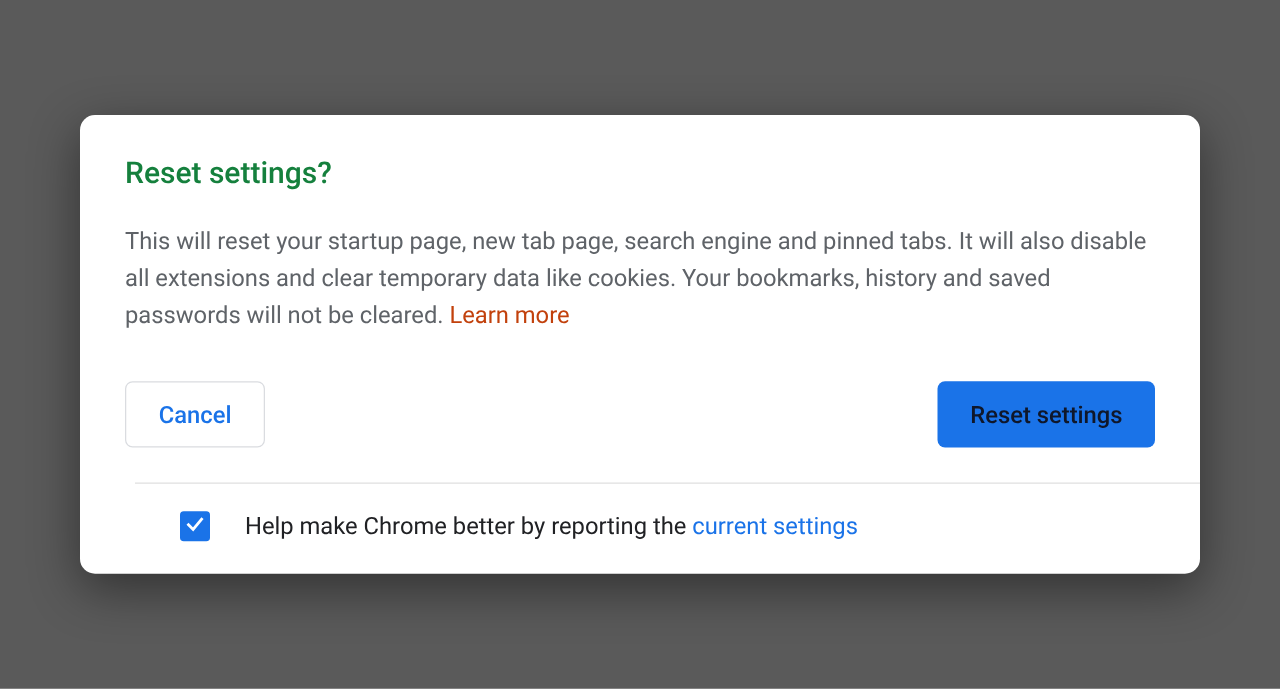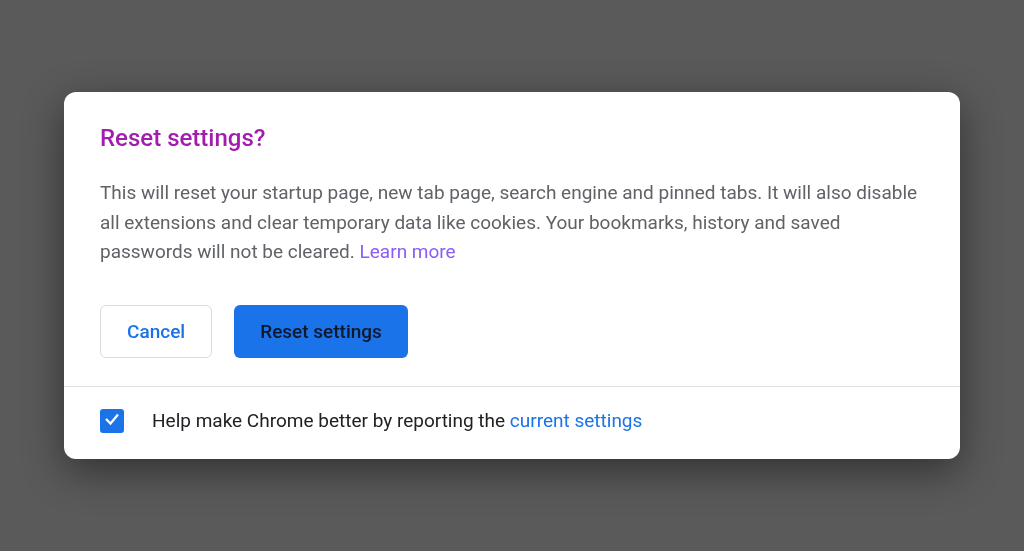--- a/index.html
+++ b/index.html
@@ -17,37 +17,37 @@
     border-radius: 12px;
     box-shadow: 0 12px 40px rgba(0,0,0,0.45);
     overflow: hidden;
   }
   .dialog-body {
     padding: 32px 36px 28px 36px;
   }
   .dialog-title {
     font-size: 24px;
     font-weight: 500;
-    color: #a21caf;
+    color: #15803d;
     margin-bottom: 26px;
   }
   .dialog-description {
     font-size: 19px;
     line-height: 1.55;
     color: #5f6368;
     margin-bottom: 38px;
   }
   .learn-more-link {
-    color: #8b5cf6;
+    color: #c2410c;
     text-decoration: none;
     cursor: pointer;
   }
   .button-row {
     display: flex;
-    justify-content: flex-start;
+    justify-content: space-between;
     gap: 22px;
   }
   .btn {
     font-size: 19px;
     font-weight: 500;
     padding: 14px 26px;
     border-radius: 6px;
     cursor: pointer;
     border: none;
     font-family: inherit;
@@ -60,20 +60,21 @@
   .btn-primary {
     background: #1a73e8;
     color: #0f172a;
   }
   .dialog-footer {
     border-top: 1px solid #e0e0e0;
     padding: 22px 36px 26px 36px;
     display: flex;
     align-items: center;
     gap: 28px;
+    margin-left: 44px;
   }
   .checkbox {
     width: 24px;
     height: 24px;
     background: #1a73e8;
     border-radius: 3px;
     display: flex;
     align-items: center;
     justify-content: center;
     cursor: pointer;

